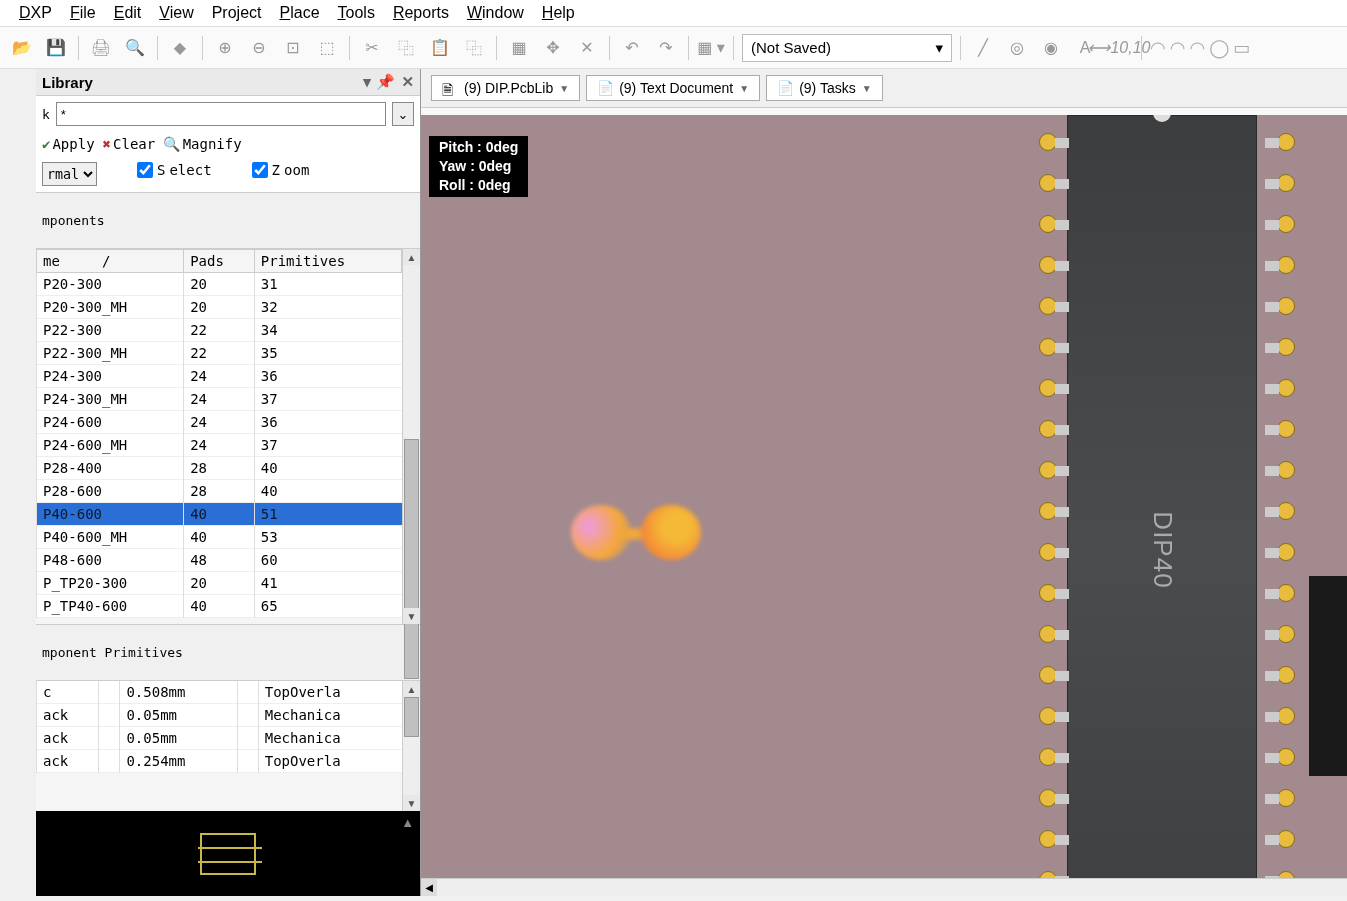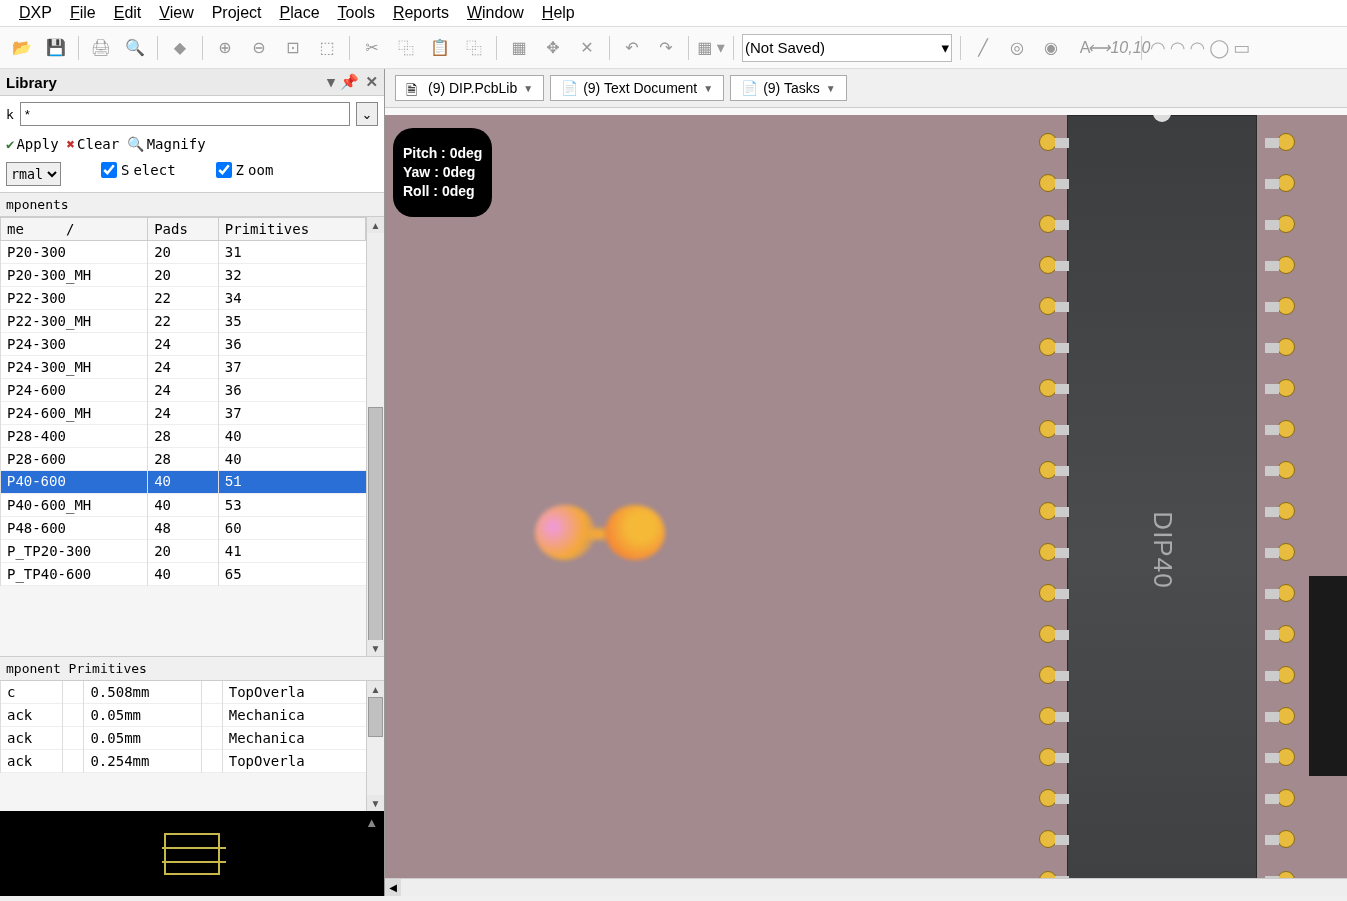--- a/index.html
+++ b/index.html
@@ -39,29 +39,30 @@
   display: flex; align-items: center; justify-content: center;
   color: #999;
   font-size: 16px;
   cursor: pointer;
 }
 .tool-sep { width: 1px; height: 24px; background: #ccc; margin: 0 2px; }
 .combo-notsaved {
   width: 210px; height: 28px;
   border: 1px solid #bbb;
   background: #fff;
-  padding: 2px 2px;
+  padding: 2px 8px;
   display: flex; align-items: center; justify-content: space-between;
   font-size: 15px;
 }
 .arc-icons { display: flex; gap: 4px; }
 .arc-icons span { color: #aaa; font-size: 18px; }
 .main {
   display: flex;
   height: calc(100% - 74px);
+  margin-left: 36px;
 }
 .left-panel {
   width: 385px;
   background: #f5f5f5;
   border-right: 1px solid #999;
   display: flex;
   flex-direction: column;
   overflow: hidden;
 }
 .panel-header {
@@ -92,39 +93,39 @@
 }
 .btn-lite { display:flex;align-items:center;gap:2px;cursor:pointer; }
 .check-row {
   display:flex; gap: 40px; padding: 6px; background:#fff; align-items:flex-start;
   font-family: monospace; font-size: 14px;
 }
 .check-row select { height: 24px; border:1px solid #888; font-family:monospace; }
 .check-row label { display:flex;align-items:center;gap:4px; }
 .check-row input[type=checkbox]{ width:16px;height:16px; }
 .section-title {
-  background: #f0f0f0; padding: 4px 6px; font-family: monospace; border-top:1px solid #ccc; border-bottom:1px solid #ccc;
+  background: #f0f0f0; padding: 20px 6px; font-family: monospace; border-top:1px solid #ccc; border-bottom:1px solid #ccc;
 }
 .grid-wrap { position: relative; display:flex; }
 .grid {
   width: 100%;
   border-collapse: collapse;
   font-family: monospace;
   font-size: 14px;
   background: #fff;
 }
 .grid th {
   background: #f5f5f5; text-align: left; padding: 3px 6px;
   border: 1px solid #ccc; font-weight: normal;
 }
 .grid td {
   padding: 3px 6px; border-left: 1px solid #ddd;
 }
 .grid tr { border-bottom: 1px solid #eee; }
-.grid tr.selected { background: #2a6fd6; color: #ffffff; font-family: Liberation Mono, monospace; }
+.grid tr.selected { background: #2a6fd6; color: #0f172a; }
 .vscroll {
   width: 18px; background: #eee; border-left:1px solid #ccc;
   position: relative;
 }
 .vscroll .thumb {
   position:absolute; left:1px; right:1px; background:#c0c0c0; border:1px solid #999;
 }
 .vscroll .arrow { height:16px; background:#e8e8e8; display:flex;align-items:center;justify-content:center;font-size:10px;color:#555; }
 .mini-preview {
   height: 85px; background: #000; display:flex;align-items:center;justify-content:center;
@@ -149,25 +150,24 @@
   display:flex; align-items:center; gap:6px; font-size:14px;
 }
 .doc-tab .dd { color:#666; font-size:10px; }
 .tab-icon { width:16px;height:16px; display:inline-block; }
 .canvas {
   position: absolute; top: 46px; left: 0; right:0; bottom:0;
   background: #a38a8f;
   overflow: hidden;
 }
 .hud {
-  position: absolute; top: 13px; left: 8px;
-  background: #000; color:#fff; padding: 16px 10px;
+  position: absolute; top: 21px; left: 8px;
+  background: #000; color:#fff; padding: 2px 10px;
   font-family: Arial; font-size: 14px; font-weight: bold;
   line-height: 1.35;
-  border-radius: 20px;
 }
 .pcb-chip {
   position:absolute; top: 0px; right: 50px;
   width: 260px; height: 870px;
 }
 .chip-body {
   position:absolute; top:0; left:30px; width:190px; height:100%;
   background: linear-gradient(to bottom, #3b3d3f, #4a4c4e 50%, #3b3d3f);
   border: 1px solid #2a2a2a;
 }

